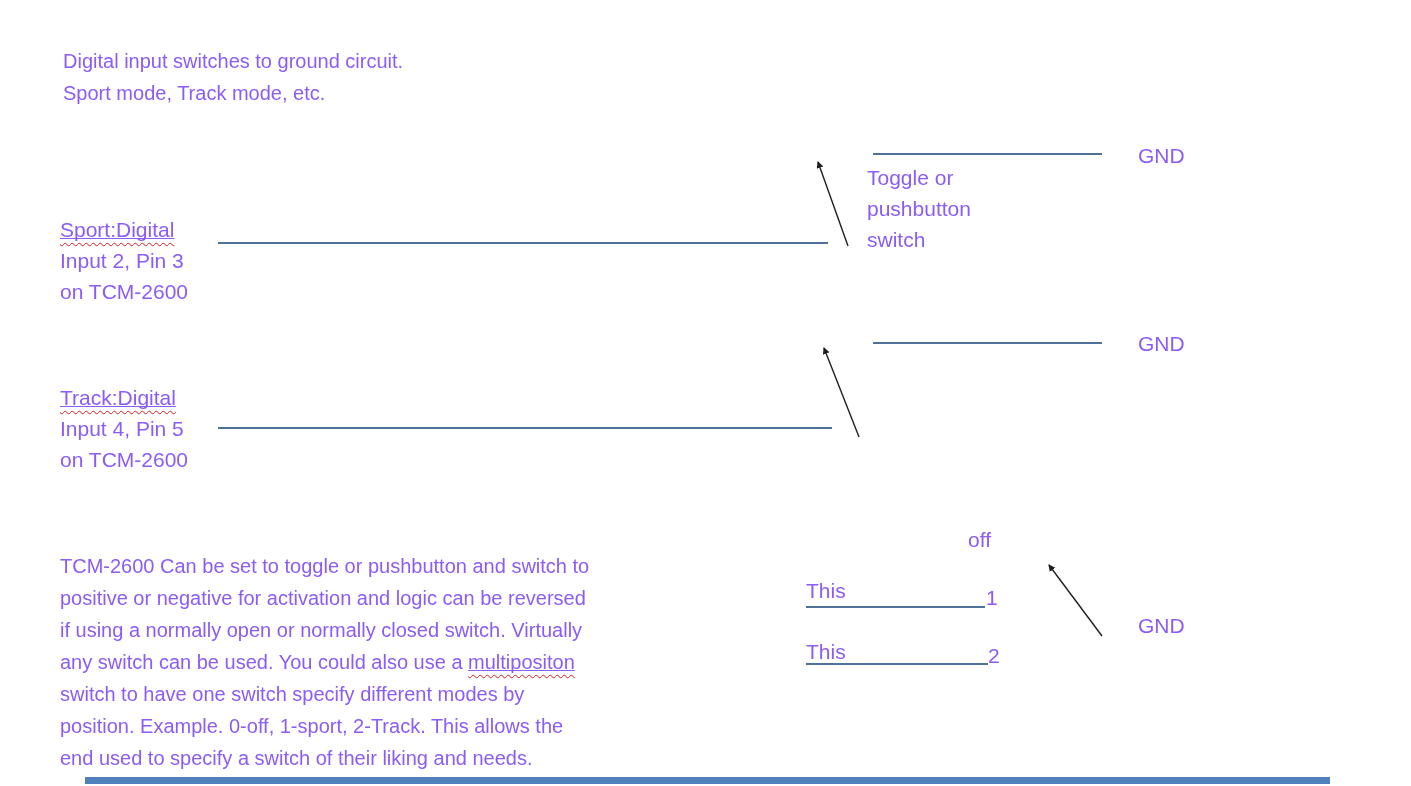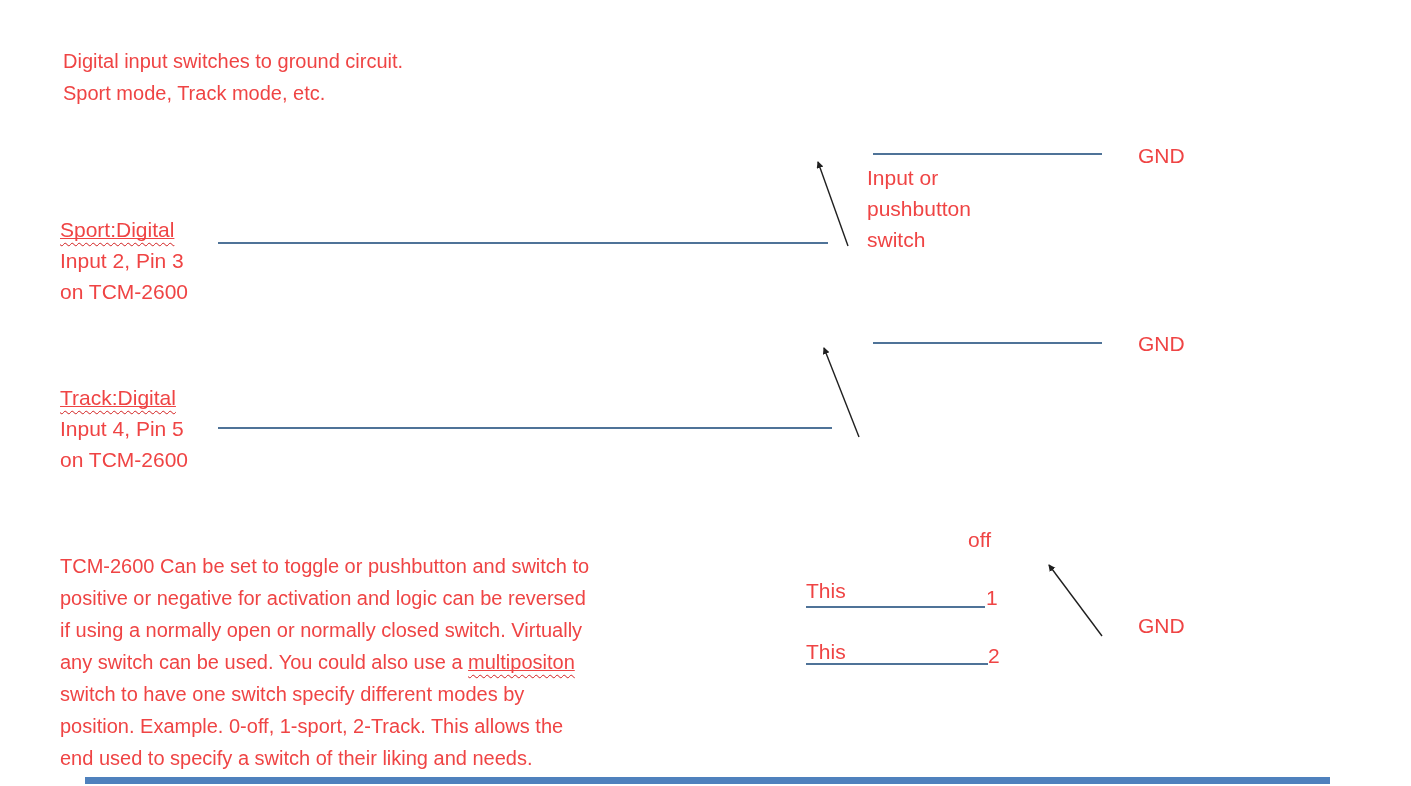--- a/index.html
+++ b/index.html
@@ -1,18 +1,18 @@
 <!DOCTYPE html>
 <html><head>
 <meta charset="utf-8">
 <style>
   html,body{margin:0;padding:0;background:#fff;}
   .canvas{
     position:relative;width:1411px;height:786px;background:#ffffff;
-    font-family:"Liberation Sans", sans-serif;color:#ef4444;overflow:hidden;
+    font-family:"Liberation Sans", sans-serif;color:#8b5cf6;overflow:hidden;
   }
   .abs{position:absolute;}
   .wire{position:absolute;height:1.5px;background:#4f7398;}
   .title{font-size:20px;line-height:32px;}
   .label-block{font-size:21px;line-height:31px;}
   .note-block{font-size:21px;line-height:31px;}
   .gnd{font-size:21px;line-height:26px;}
   .para{font-size:20px;line-height:32px;white-space:nowrap;}
   .pos-label{font-size:21px;line-height:26px;}
   .u-solid{text-decoration:underline;text-decoration-thickness:1.2px;text-decoration-skip-ink:none;}
@@ -65,21 +65,21 @@
     </g>
     <g>
       <line x1="859" y1="437" x2="824" y2="348" stroke="#1f1f1f" stroke-width="1.4" marker-end="url(#ah)"></line>
     </g>
     <g>
       <line x1="1102" y1="636" x2="1049" y2="565" stroke="#1f1f1f" stroke-width="1.4" marker-end="url(#ah)"></line>
     </g>
   </svg>
 
   <div class="abs note-block" style="left:867px;top:162px;">
-    <div>Input or</div>
+    <div>Toggle or</div>
     <div>pushbutton</div>
     <div>switch</div>
   </div>
 
   <div class="abs gnd" style="left:1138px;top:143px;">GND</div>
   <div class="abs gnd" style="left:1138px;top:331px;">GND</div>
   <div class="abs gnd" style="left:1138px;top:613px;">GND</div>
 
   <div class="abs para" style="left:60px;top:520px;margin-top:30px;">
     <div>TCM-2600 Can be set to toggle or pushbutton and switch to</div>

